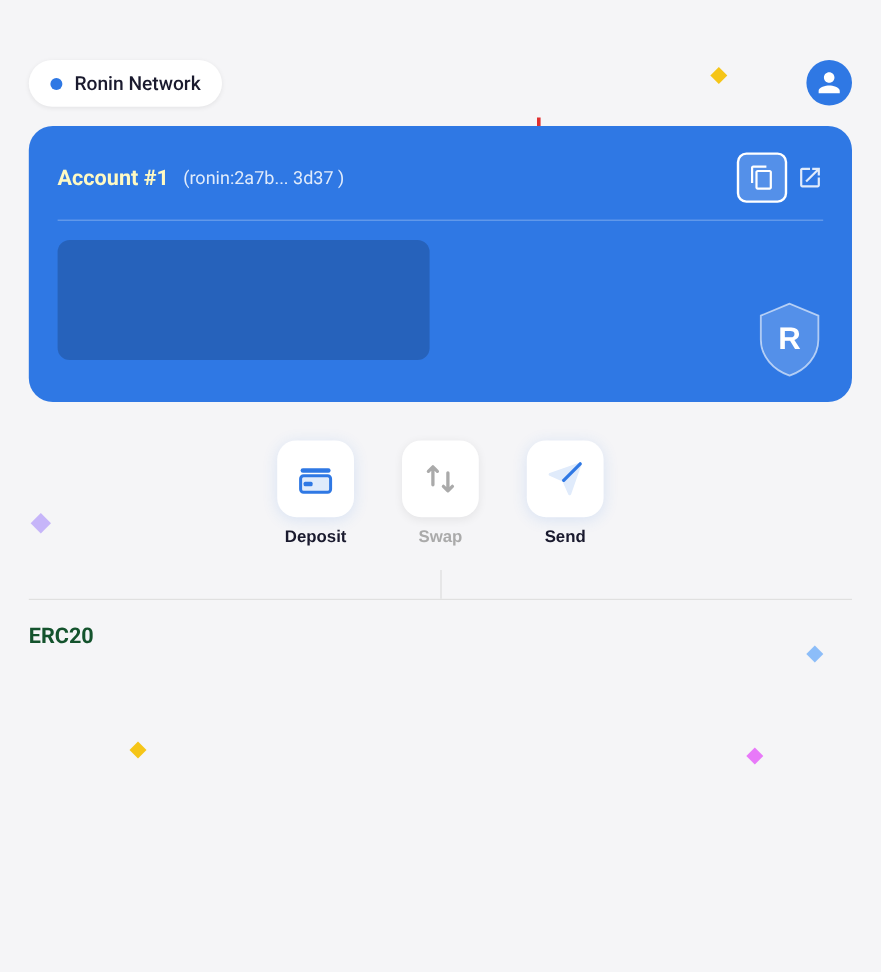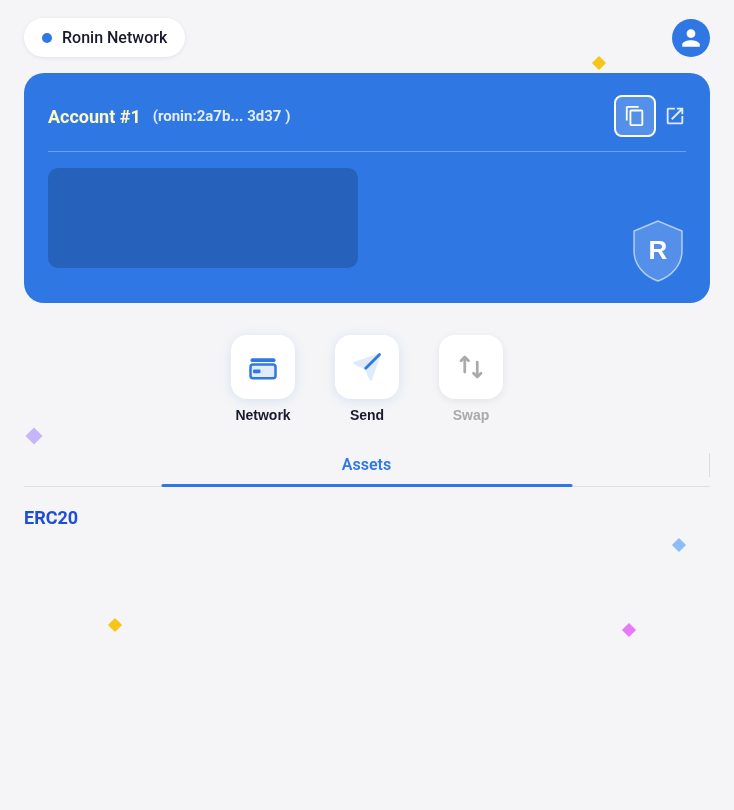--- a/index.html
+++ b/index.html
@@ -8,23 +8,24 @@
       background: #f5f5f7;
       width: 734px;
       min-height: 810px;
       position: relative;
       overflow: hidden;
     }
 
     
     .header {
       display: flex;
-      align-items: center;
+      align-items: flex-start;
       justify-content: space-between;
       padding: 18px 24px 10px 24px;
+      margin-top: 32px;
     }
     .network-pill {
       display: flex;
       align-items: center;
       gap: 10px;
       background: #fff;
       border-radius: 20px;
       padding: 10px 18px;
       box-shadow: 0 1px 4px rgba(0,0,0,0.08);
       cursor: pointer;
@@ -120,21 +121,21 @@
       gap: 12px;
     }
     .account-name {
       font-size: 18px;
       font-weight: 700;
       color: #fef9c3;
     }
     .account-address {
       font-size: 15px;
       color: rgba(255,255,255,0.85);
-      font-weight: 700;
+      font-weight: 400;
     }
     .card-actions {
       display: flex;
       align-items: center;
       gap: 8px;
       margin-left: auto;
     }
     .copy-btn {
       background: rgba(255,255,255,0.18);
       border: 2.5px solid #fff;
@@ -274,21 +275,21 @@
     .tab-divider {
       width: 1px;
       height: 24px;
       background: #ddd;
     }
 
     
     .section-title {
       font-size: 18px;
       font-weight: 700;
-      color: #1d4ed8;
+      color: #14532d;
       padding: 20px 24px 0 24px;
     }
   </style>
 </head>
 <body>
 
 <div class="dot-yellow-top"></div>
 <div class="dot-blue-mid"></div>
 <div class="dot-yellow-mid"></div>
 <div class="dot-pink-right"></div>
@@ -347,44 +348,41 @@
 
   <button class="action-btn">
     <div class="action-icon-wrap active">
       <svg viewBox="0 0 24 24">
         <rect x="2" y="5" width="20" height="3" rx="1.5" fill="#2F78E4"></rect>
         <rect x="2" y="10" width="20" height="11" rx="2" fill="#2F78E4" opacity="0.15"></rect>
         <rect x="2" y="10" width="20" height="11" rx="2" stroke="#2F78E4" stroke-width="2" fill="none"></rect>
         <rect x="4" y="14" width="6" height="3" rx="1" fill="#2F78E4"></rect>
       </svg>
     </div>
-    <span class="action-label">Network</span>
+    <span class="action-label">Deposit</span>
+  </button>
+
+  <button class="action-btn">
+    <div class="action-icon-wrap">
+      <svg viewBox="0 0 24 24">
+        <path d="M7 16V4m0 0L4 7m3-3l3 3" stroke="#aaa" stroke-width="2.2" stroke-linecap="round" stroke-linejoin="round" fill="none"></path>
+        <path d="M17 8v12m0 0l3-3m-3 3l-3-3" stroke="#aaa" stroke-width="2.2" stroke-linecap="round" stroke-linejoin="round" fill="none"></path>
+      </svg>
+    </div>
+    <span class="action-label disabled">Swap</span>
   </button>
 
   <button class="action-btn">
     <div class="action-icon-wrap active">
       <svg viewBox="0 0 24 24">
         <path d="M22 2L11 13" stroke="#2F78E4" stroke-width="2.2" stroke-linecap="round"></path>
         <path d="M22 2L15 22L11 13L2 9L22 2Z" fill="#2F78E4" opacity="0.15" stroke="#2F78E4" stroke-width="2" stroke-linejoin="round"></path>
       </svg>
     </div>
     <span class="action-label">Send</span>
   </button>
-
-  <button class="action-btn">
-    <div class="action-icon-wrap">
-      <svg viewBox="0 0 24 24">
-        <path d="M7 16V4m0 0L4 7m3-3l3 3" stroke="#aaa" stroke-width="2.2" stroke-linecap="round" stroke-linejoin="round" fill="none"></path>
-        <path d="M17 8v12m0 0l3-3m-3 3l-3-3" stroke="#aaa" stroke-width="2.2" stroke-linecap="round" stroke-linejoin="round" fill="none"></path>
-      </svg>
-    </div>
-    <span class="action-label disabled">Swap</span>
-  </button>
 </div>
 
 <div class="tabs-row">
-  <div class="tab active">
-    <span>Assets</span>
-  </div>
   <div class="tab-divider"></div>
 </div>
 
 <div class="section-title">ERC20</div>
 
 </body></html>

